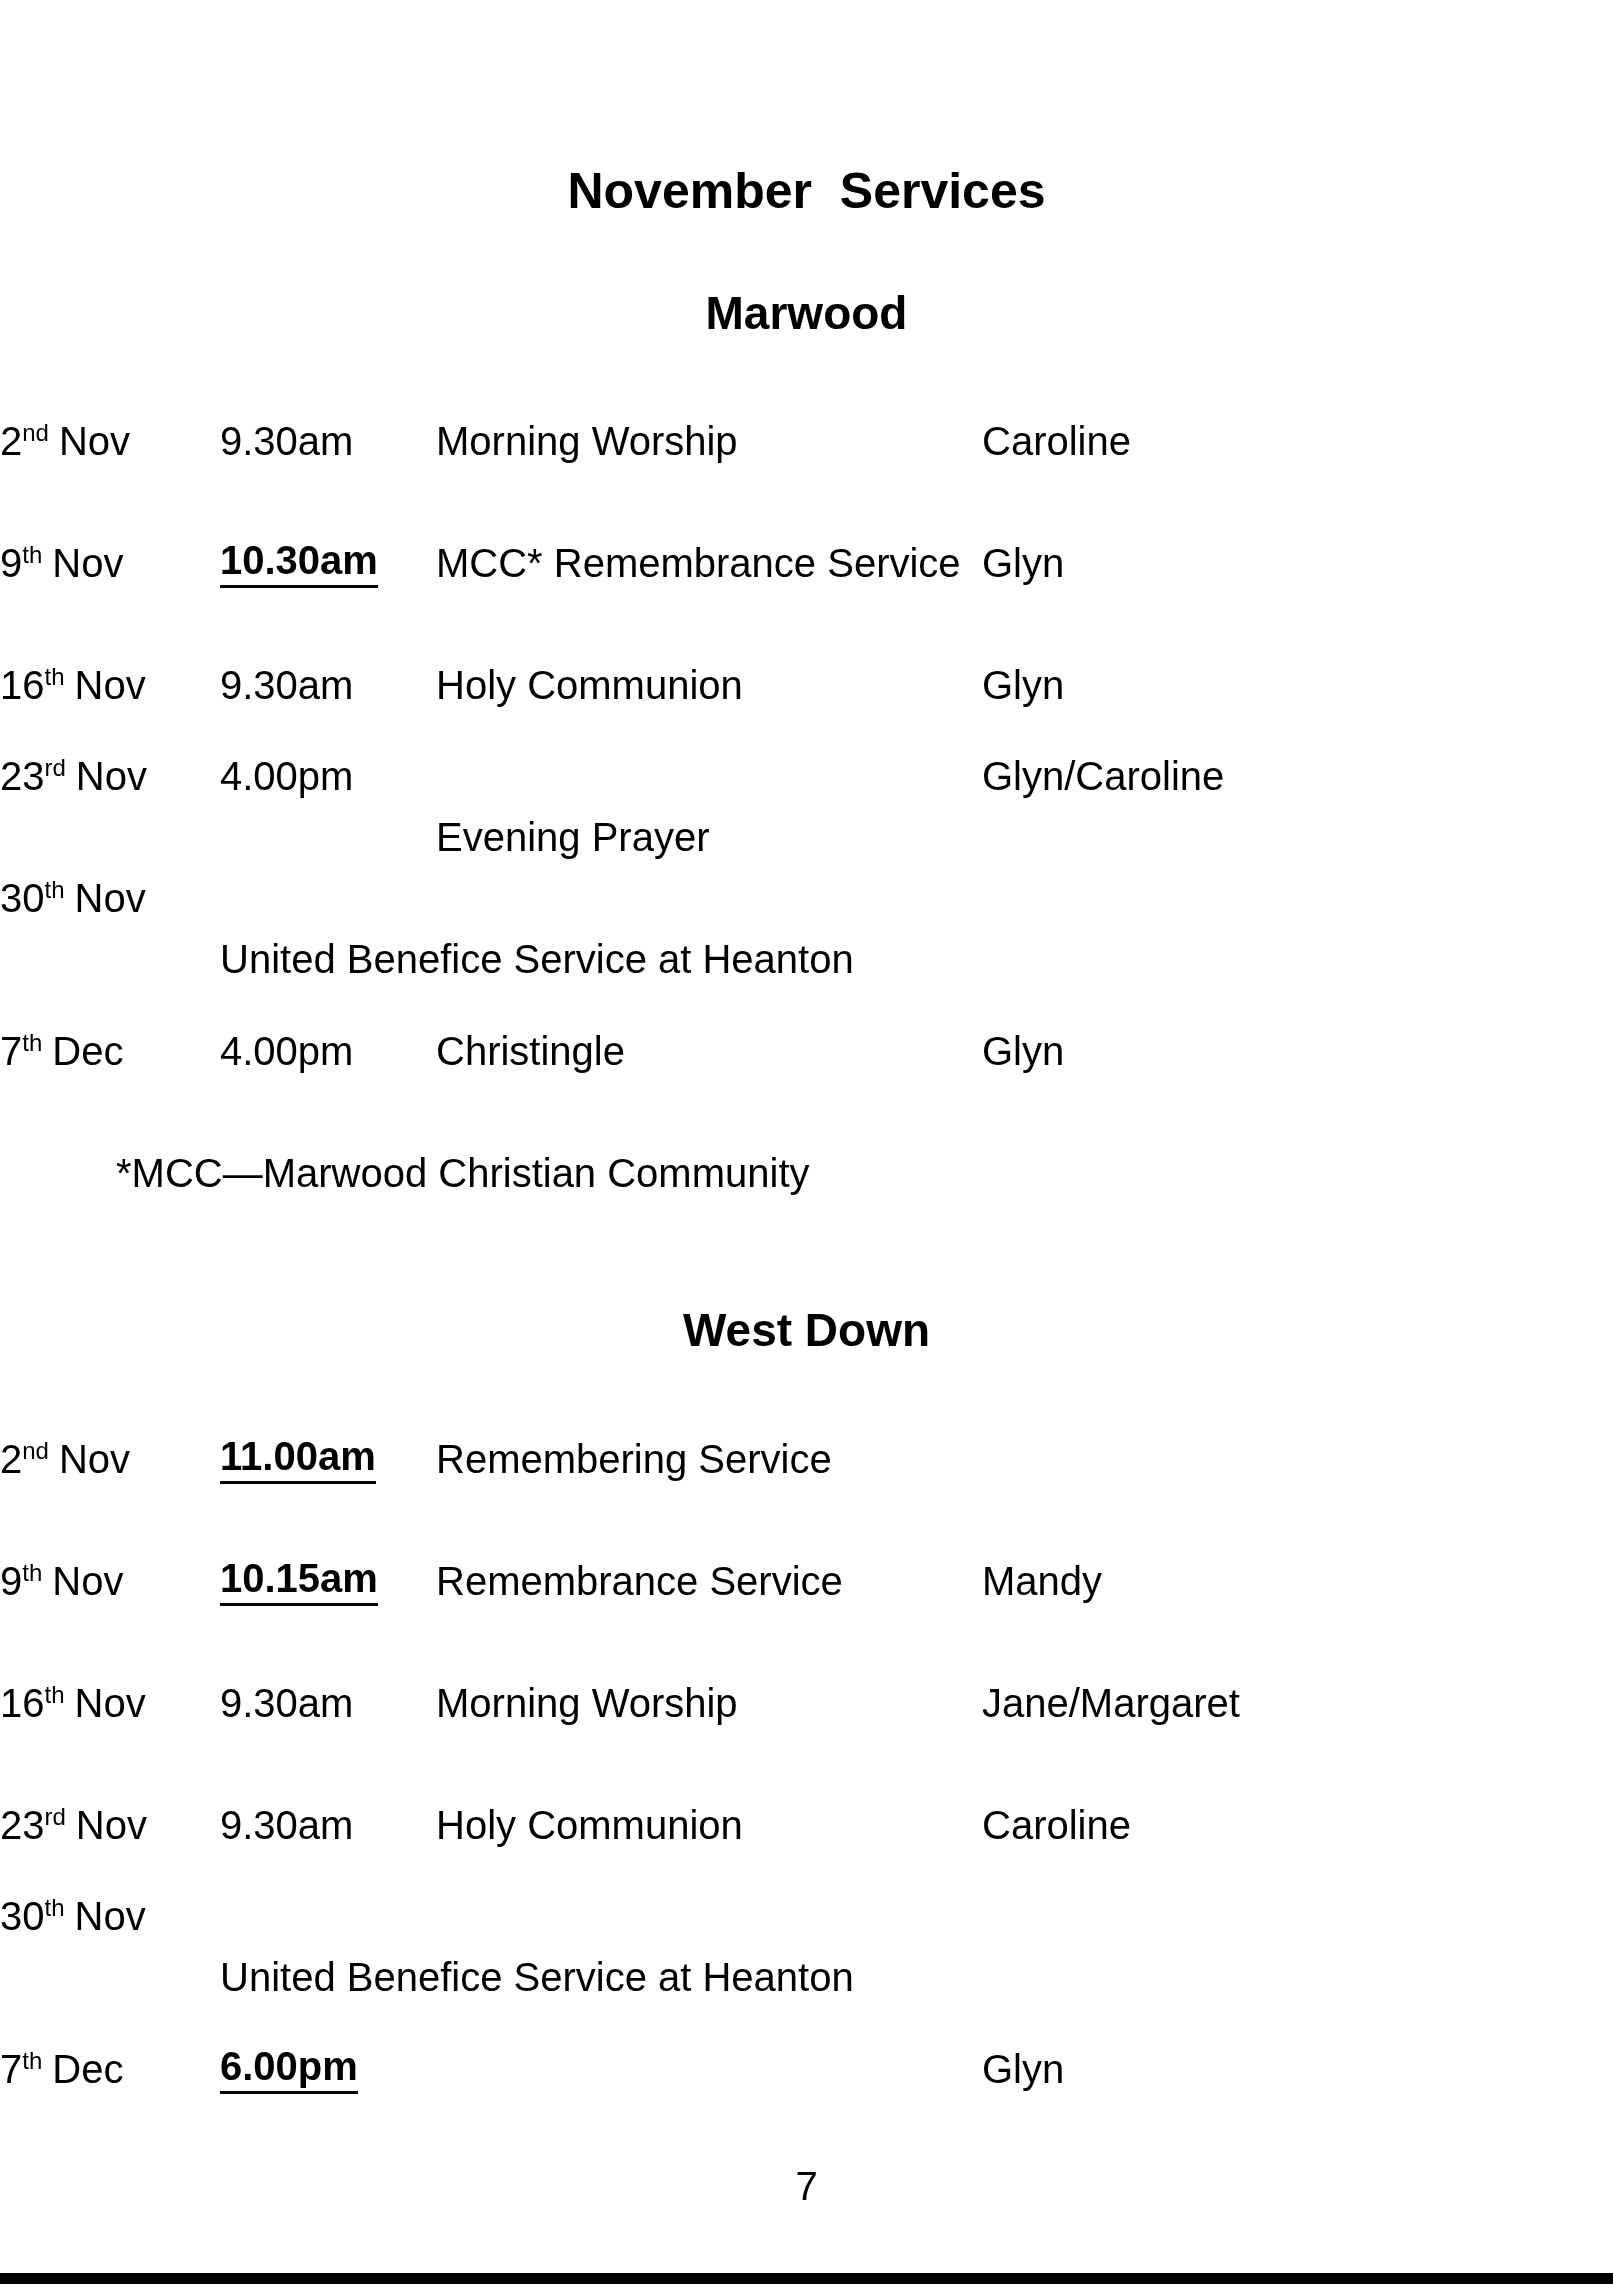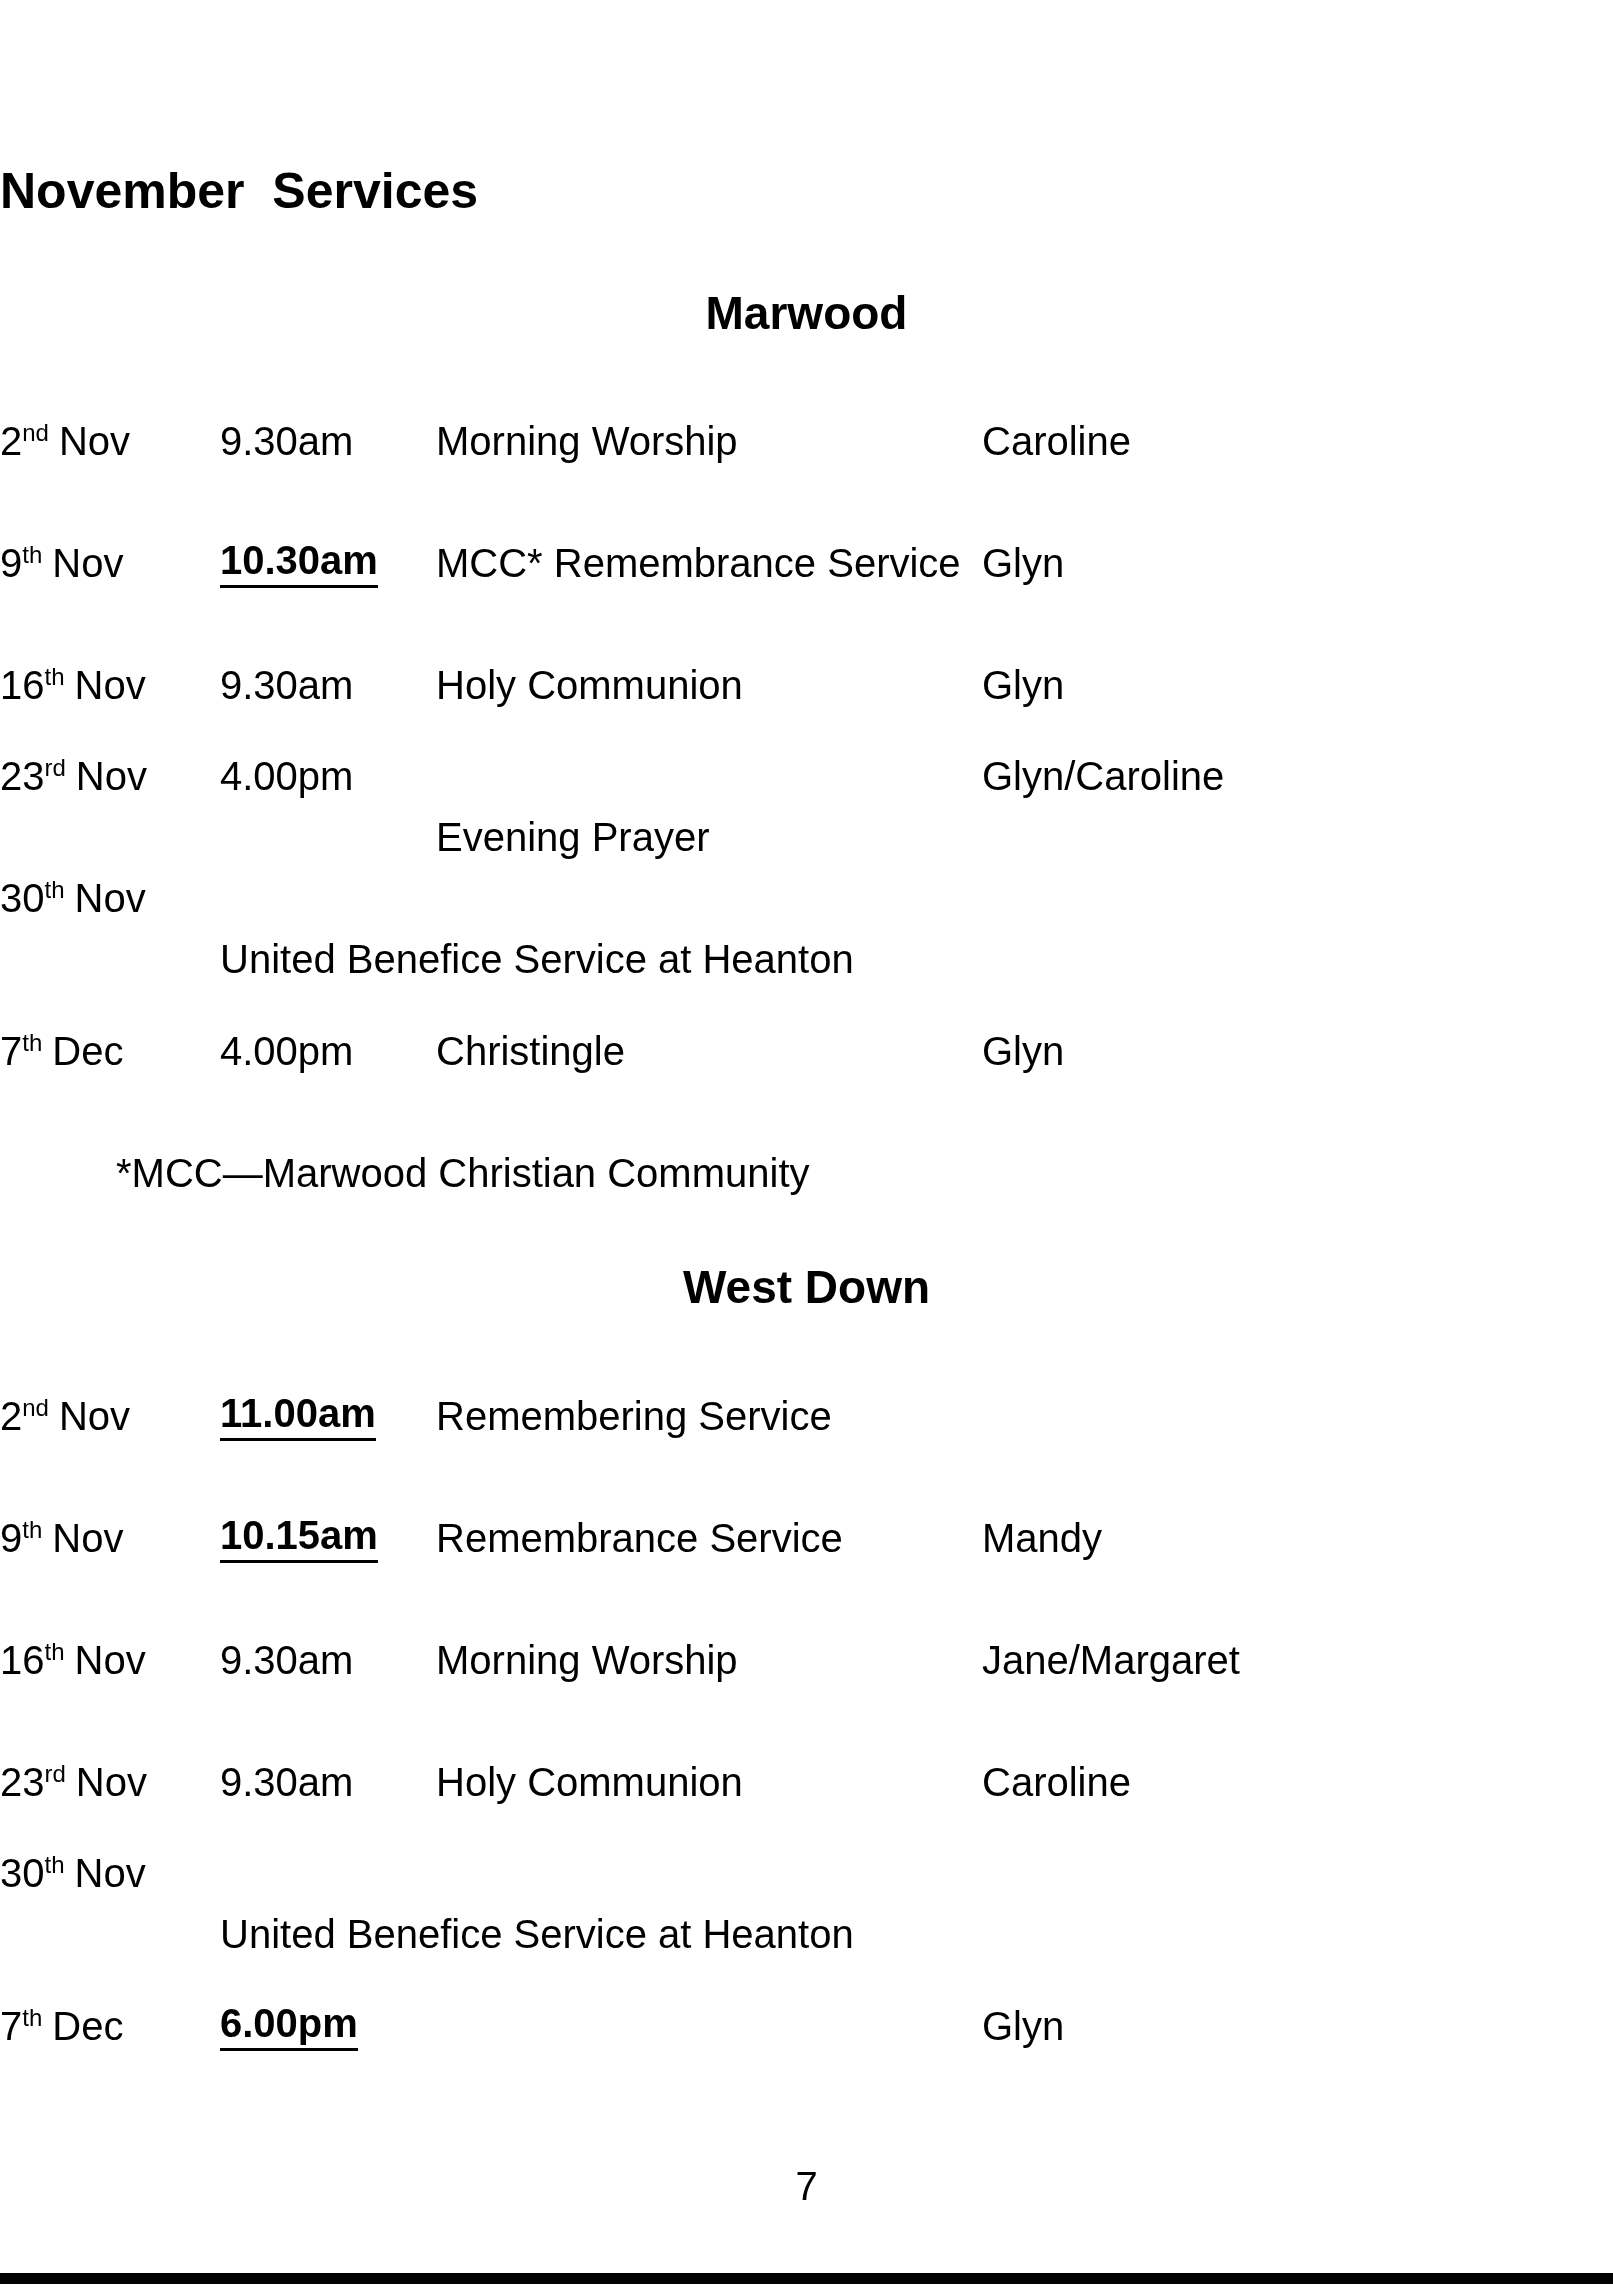--- a/index.html
+++ b/index.html
@@ -15,33 +15,33 @@
     color: #000000;
     font-family: "Liberation Sans", sans-serif;
     font-size: 40px;
     overflow: hidden;
   }
   .doc-title {
     position: absolute;
     top: 162px;
     left: 0;
     width: 100%;
-    text-align: left;
+    text-align: center;
     font-weight: bold;
     font-size: 50px;
     line-height: 59px;
     white-space: pre;
   }
   .section {
     position: absolute;
     left: 0;
     width: 100%;
   }
   .section-0 { top: 270px; }
-  .section-1 { top: 1244px; }
+  .section-1 { top: 1287px; }
   .section-title {
     margin: 16px;
     text-align: center;
     font-weight: bold;
     font-size: 46px;
     line-height: 55px;
   }
   .section-0 .rows { margin-top: 39px; }
   .section-1 .rows { margin-top: 40px; }
   .row {

